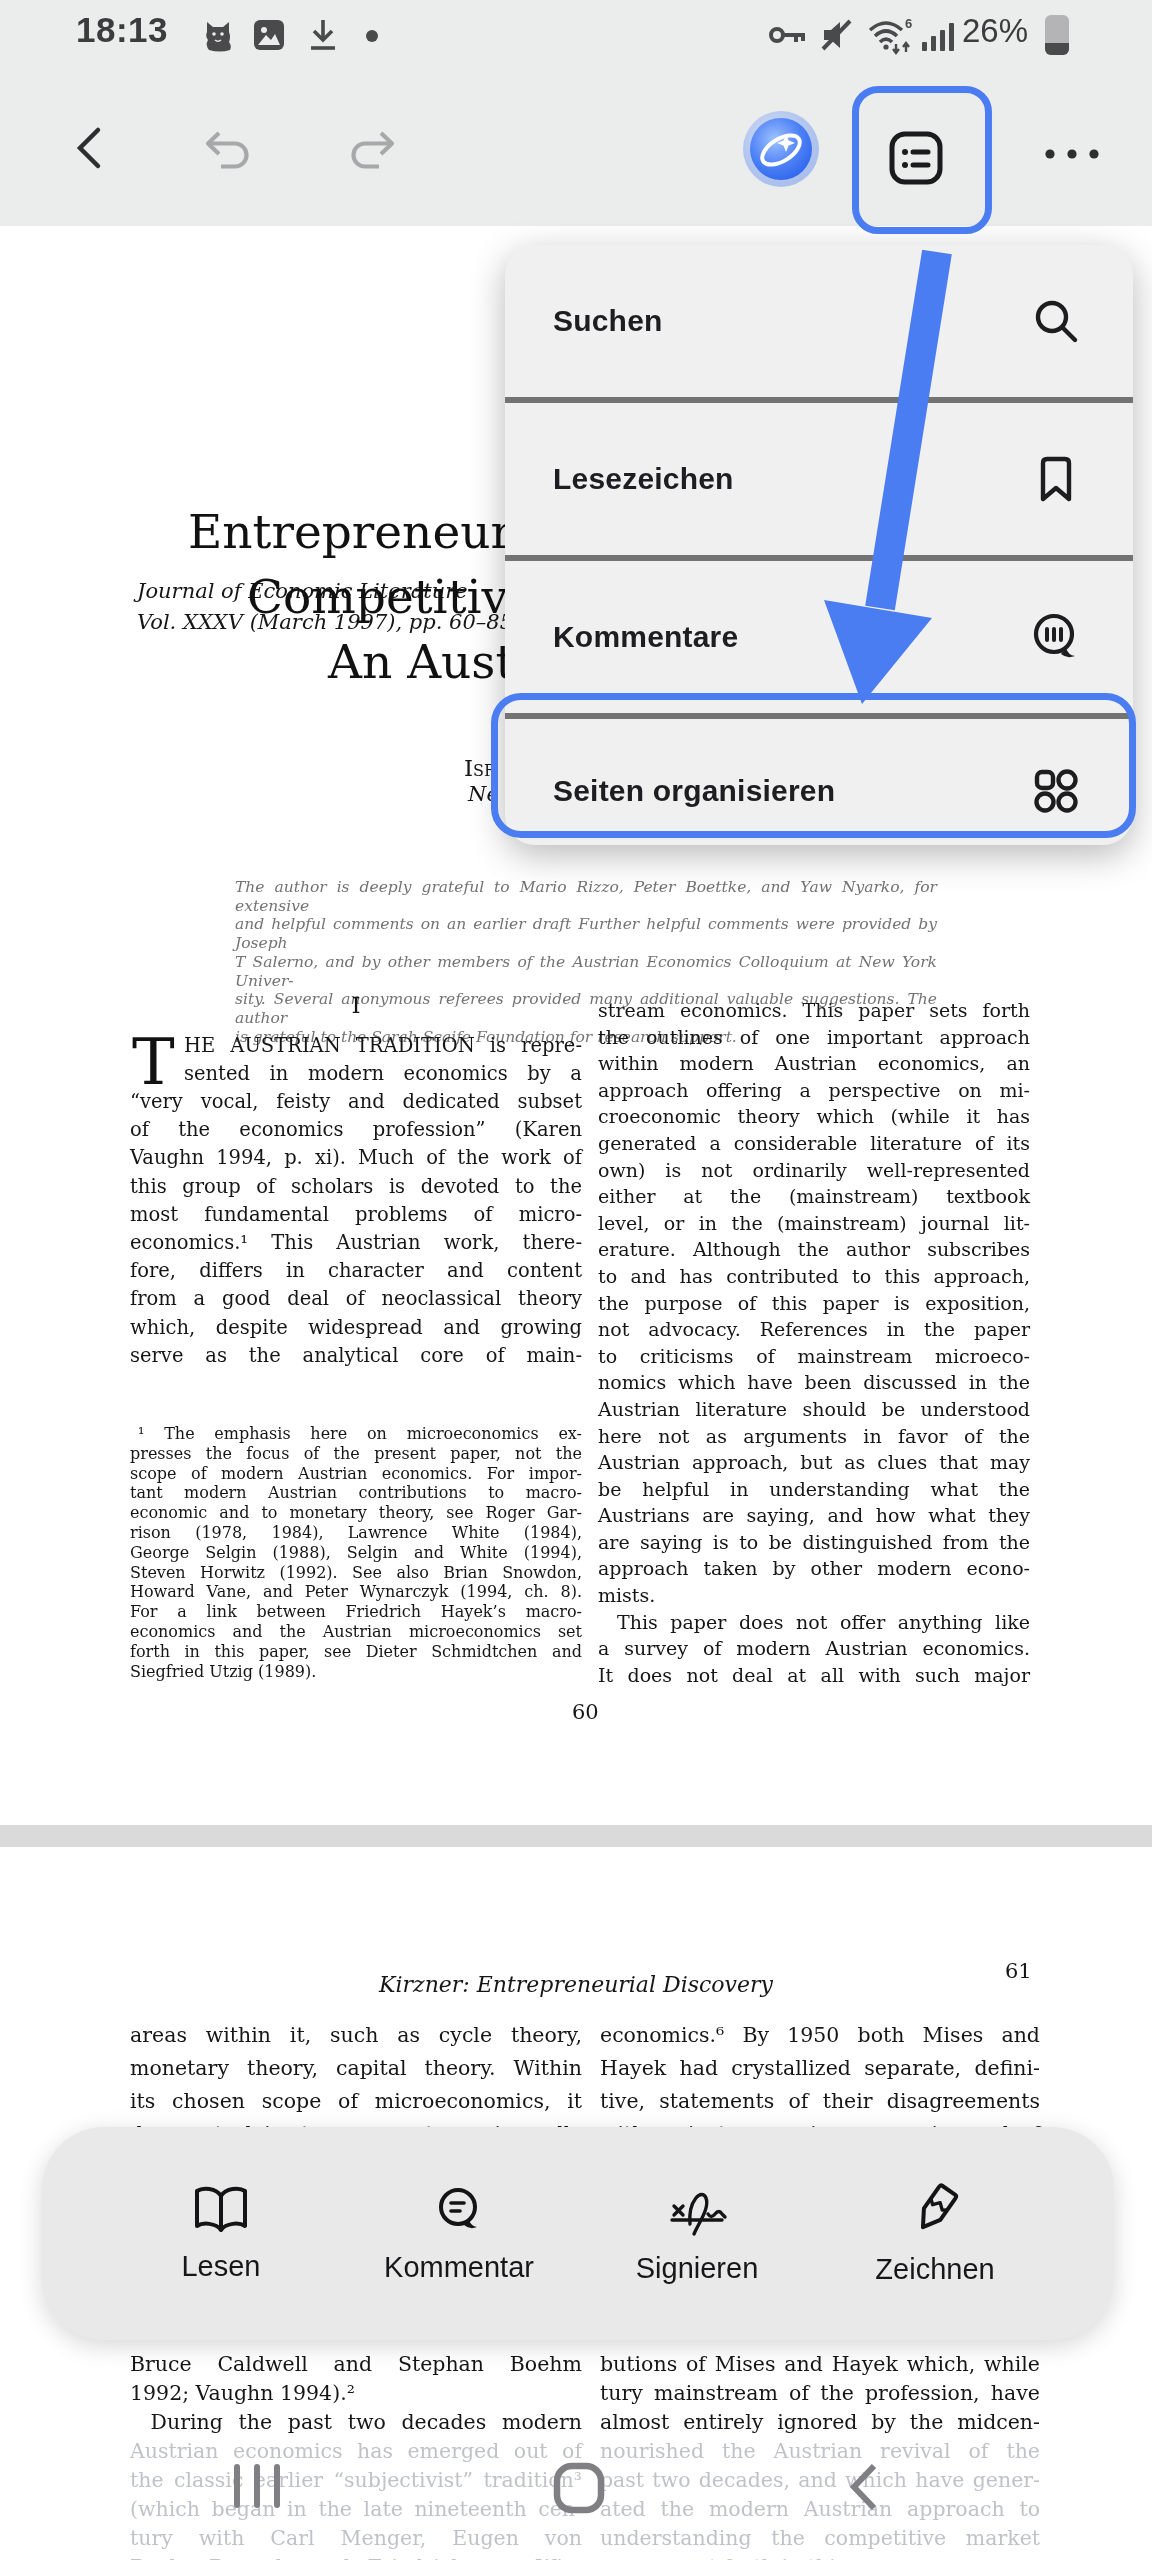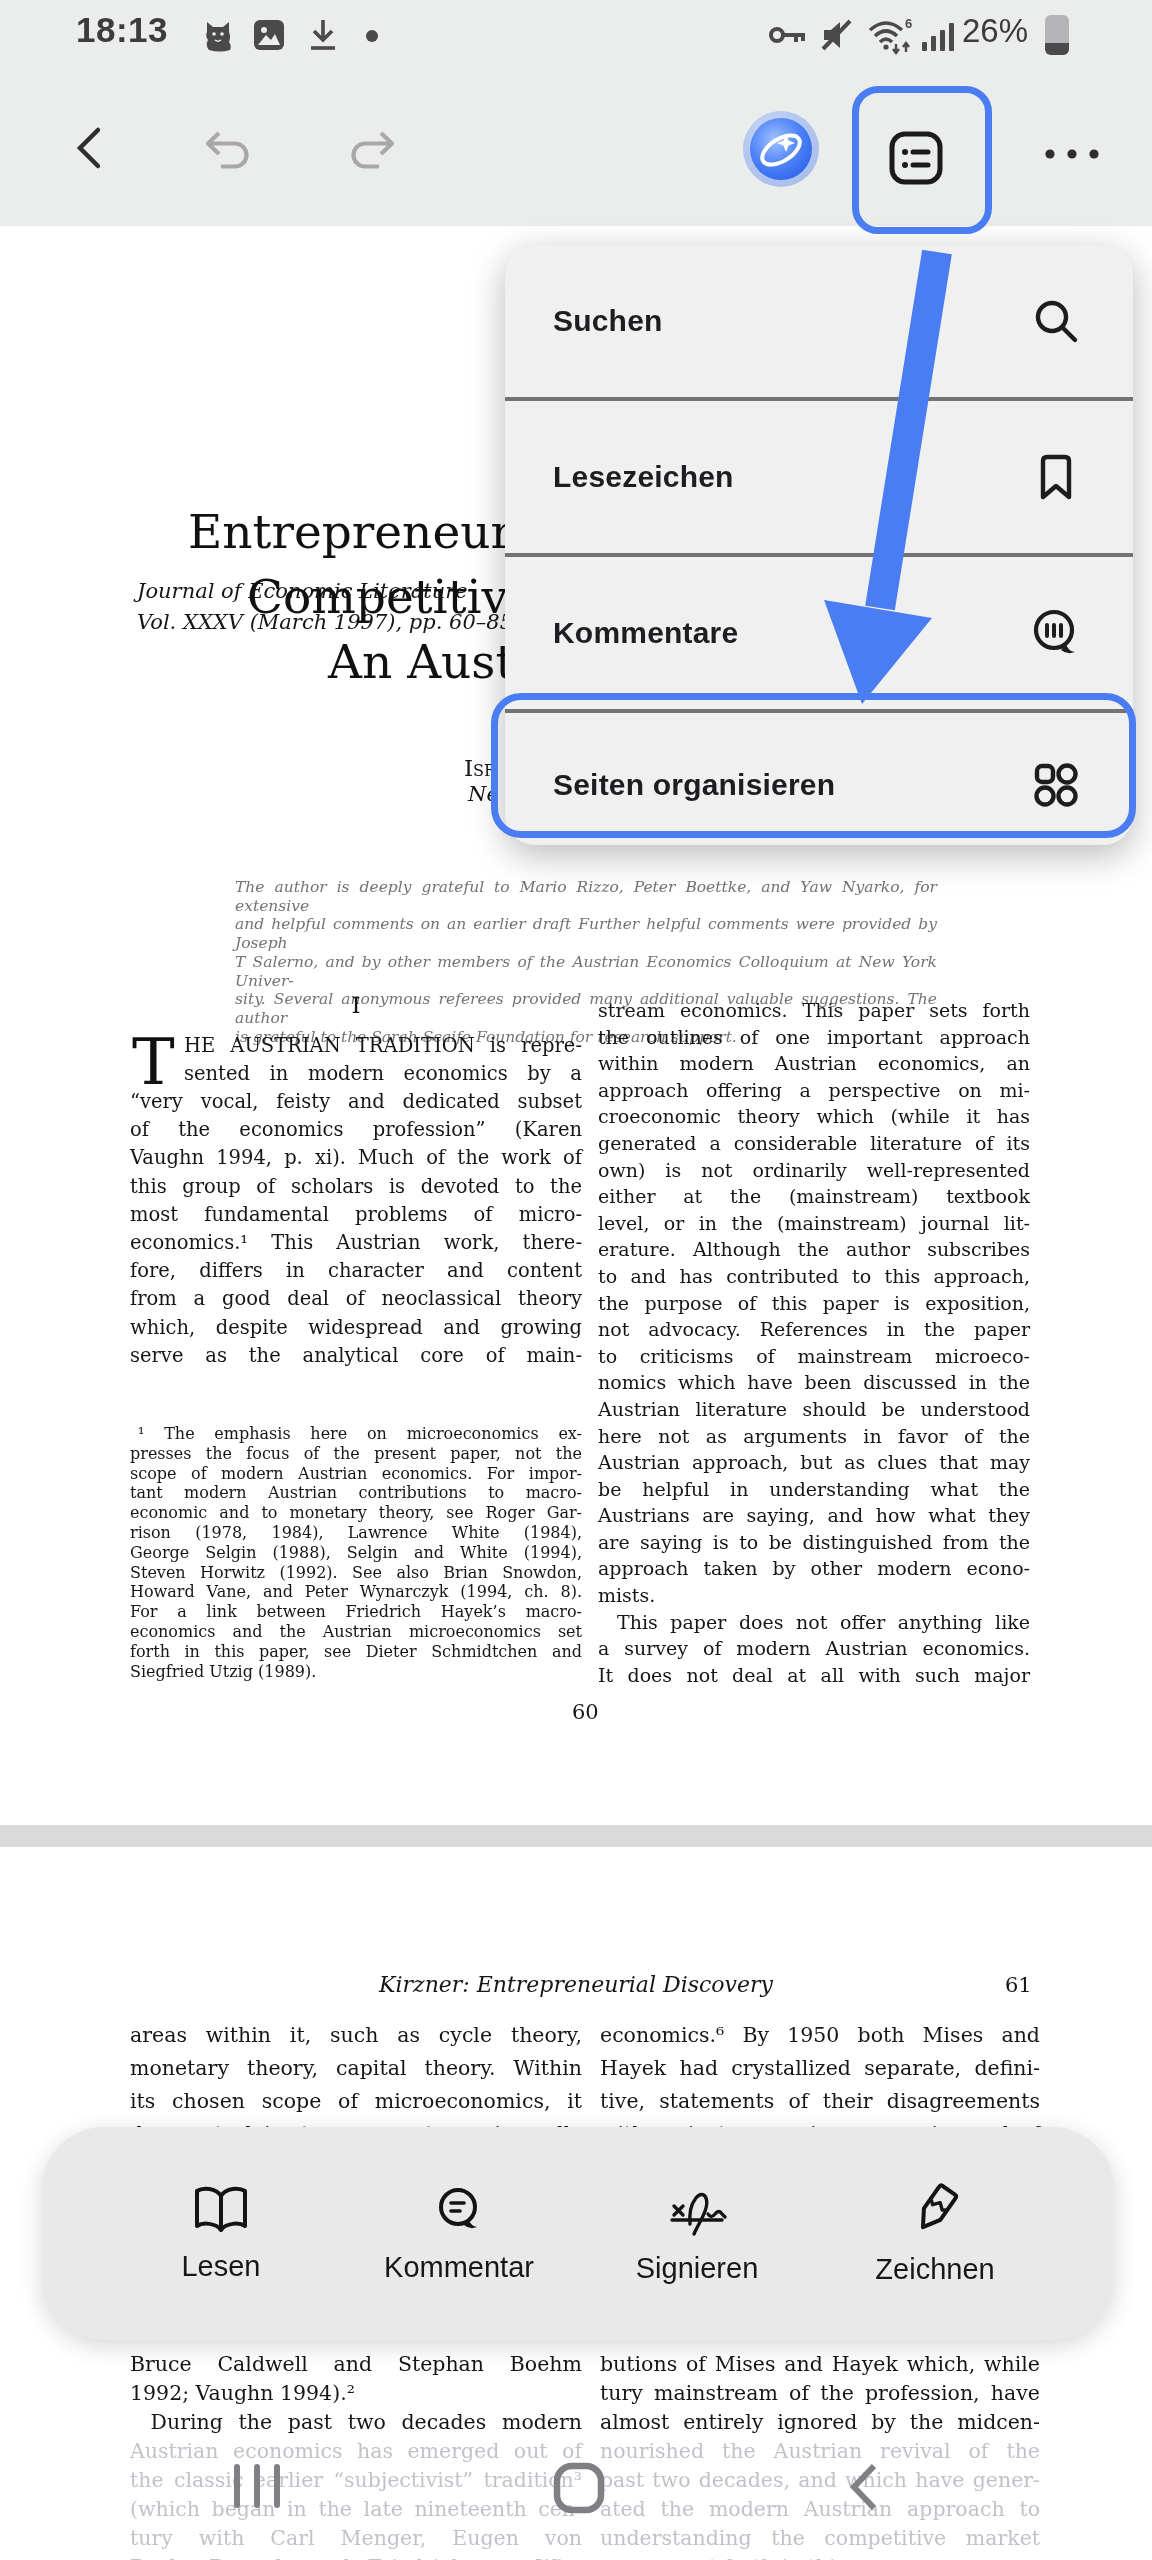--- a/index.html
+++ b/index.html
@@ -47,21 +47,21 @@
   .faded>div{color:#bfc3c9;}
 
   
   .menu{
     left:505px;top:245px;width:628px;height:600px;background:#f0f0f1;
     border-radius:30px;box-shadow:0 10px 36px rgba(0,0,0,.28);
     z-index:20;overflow:hidden;
   }
   .menurow{display:flex;align-items:center;padding:0 50px 0 48px;}
   .menurow .lbl{flex:1;font-size:30px;font-weight:600;color:#1e1e22;letter-spacing:.2px;}
-  .menurow + .menurow{border-top:4px solid #737373;}
+  .menurow + .menurow{border-top:6px solid #737373;}
   .r1,.r2,.r3{height:152px;} .r4{height:143px;gap:36px;}
 
   
   .hl-box{border:7px solid #4a7df2;z-index:40;border-radius:26px;background:transparent;pointer-events:none;}
   .hl-toolbar{left:852px;top:86px;width:126px;height:134px;}
   .hl-row{left:491px;top:693px;width:631px;height:131px;border-radius:30px;}
   .arrow-svg{left:0;top:0;z-index:42;pointer-events:none;}
 
   
   .pill{
@@ -162,21 +162,21 @@
       <div>It does not deal at all with such major</div>
     </div>
 
   <div class="abs serif pagenum" style="left:572px;top:1474px;">60</div>
 </div>
 
 <div class="abs pagegap"></div>
 
 <div class="abs page page2">
   <div class="abs serif it" style="left:0;top:125px;width:1152px;text-align:center;font-size:22px;">Kirzner: Entrepreneurial Discovery</div>
-  <div class="abs serif pagenum" style="left:1005px;top:126px;">61</div>
+  <div class="abs serif pagenum" style="left:1005px;top:112px;">61</div>
 
   <div class="abs serif body2 jlines" style="left:130px;top:172px;width:452px;">
       <div>areas within it, such as cycle theory,</div>
       <div>monetary theory, capital theory. Within</div>
       <div>its chosen scope of microeconomics, it</div>
       <div>does not claim to represent a universally</div>
     </div>
   <div class="abs serif body2 jlines" style="left:600px;top:172px;width:440px;">
       <div>economics.⁶ By 1950 both Mises and</div>
       <div>Hayek had crystallized separate, defini-</div>

